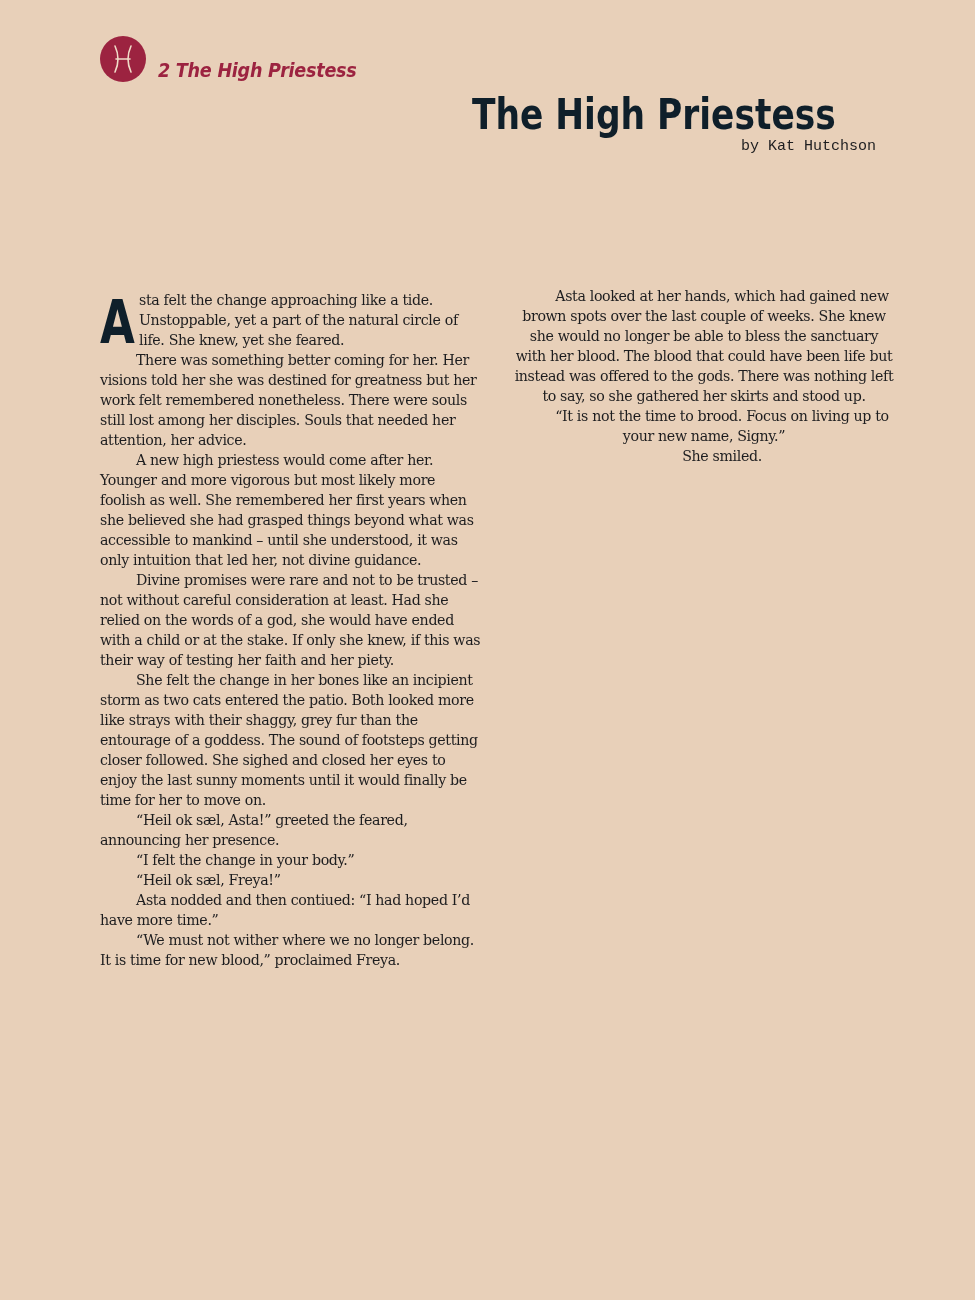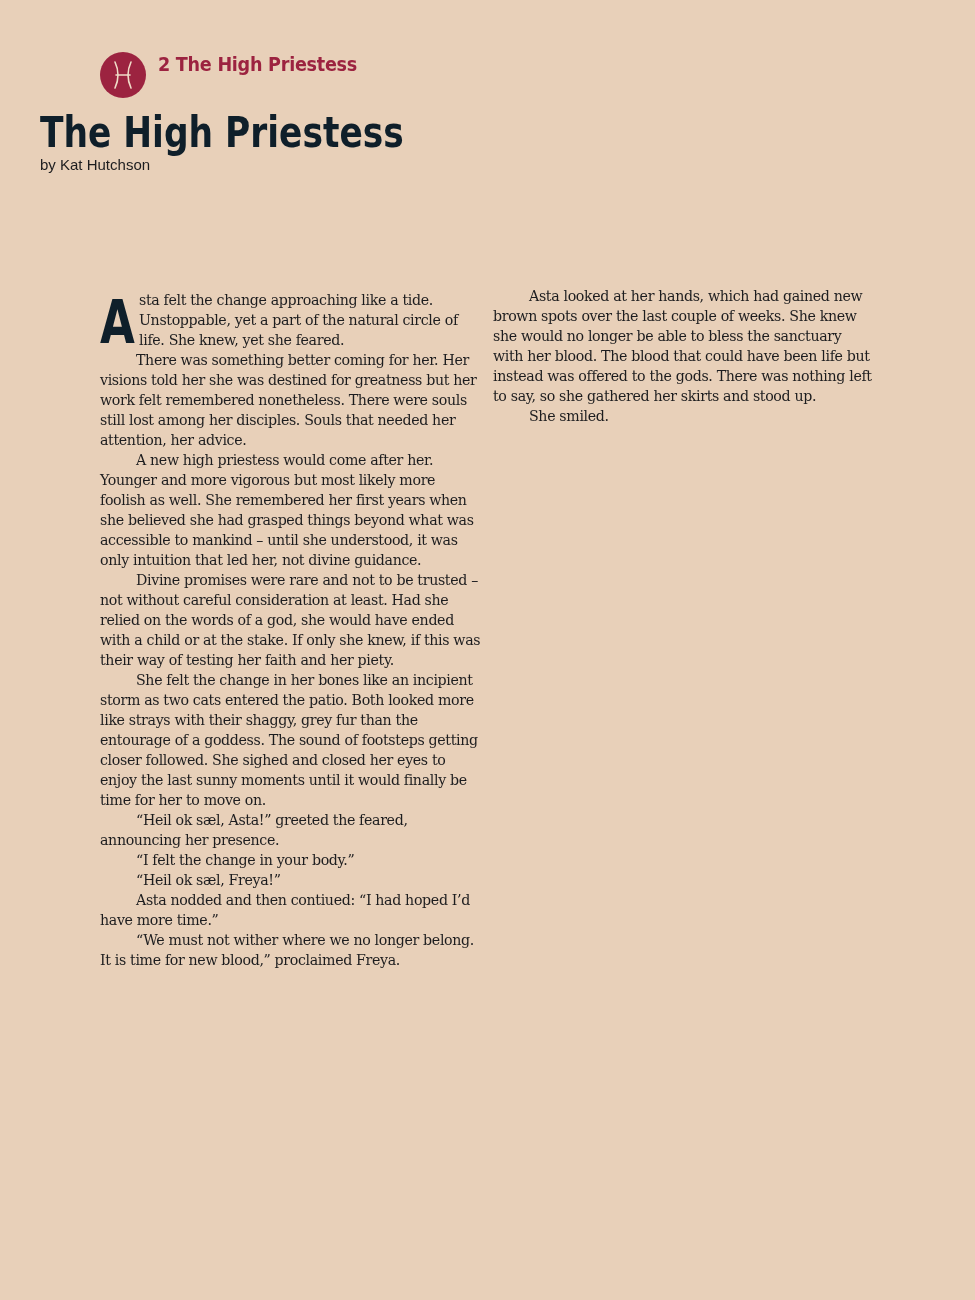--- a/index.html
+++ b/index.html
@@ -11,24 +11,25 @@
       height: 1300px;
       background: #e8d0b9;
       position: relative;
       overflow: hidden;
       font-family: "DejaVu Serif", serif;
       color: #1d1d1f;
     }
     .chapter-header {
       position: absolute;
       left: 100px;
-      top: 52px;
+      top: 36px;
       height: 46px;
       display: flex;
-      align-items: flex-start;
+      align-items: flex-end;
+      font-style: italic;
     }
     .chapter-badge {
       width: 46px;
       height: 46px;
       border-radius: 50%;
       background: #9c2340;
       display: flex;
       align-items: center;
       justify-content: center;
     }
@@ -40,37 +41,37 @@
       font-size: 20px;
       color: #9c2340;
       letter-spacing: -0.3px;
       transform: scaleX(0.88);
       transform-origin: left center;
       white-space: nowrap;
     }
     .title-block {
       position: absolute;
       left: 0;
-      top: 106px;
+      top: 88px;
       width: 876px;
-      text-align: left;
+      text-align: right;
     }
     .story-title {
       font-family: "DejaVu Sans", sans-serif;
       font-weight: bold;
       font-size: 42px;
       line-height: 54px;
       color: #0f1f2a;
       letter-spacing: 0px;
       display: inline-block;
       transform: scaleX(0.82);
       margin: 0;
     }
     .byline {
-      font-family: Liberation Sans, sans-serif;
+      font-family: Liberation Mono, monospace;
       font-size: 15px;
       line-height: 18px;
       color: #1d1d1f;
       margin-top: -4px;
       margin-left: 40px;
     }
     .column {
       position: absolute;
       width: 382px;
       font-family: "DejaVu Serif", serif;
@@ -80,21 +81,21 @@
       text-align: left;
       letter-spacing: -0.35px;
     }
     .column p {
       margin: 0;
       text-indent: 36px;
       hyphens: auto;
     }
     .column p.first { text-indent: 0; }
     #col-left { left: 100px; top: 290px; }
-    #col-right { left: 493px; top: 286px; }
+    #col-right { left: 513px; top: 286px; text-align: center; }
     .drop-cap {
       float: left;
       width: 33px;
       height: 56px;
       margin: 4px 6px 0 0;
       font-family: "DejaVu Sans", sans-serif;
       font-weight: bold;
       font-size: 60px;
       line-height: 56px;
       color: #0f1f2a;
@@ -129,14 +130,15 @@
   <p>She felt the change in her bones like an incipient storm as two cats entered the patio. Both looked more like strays with their shaggy, grey fur than the entourage of a goddess. The sound of footsteps getting closer followed. She sighed and closed her eyes to enjoy the last sunny moments until it would finally be time for her to move on.</p>
   <p>“Heil ok sæl, Asta!” greeted the feared, announcing her presence.</p>
   <p>“I felt the change in your body.”</p>
   <p>“Heil ok sæl, Freya!”</p>
   <p>Asta nodded and then contiued: “I had hoped I’d have more time.”</p>
   <p>“We must not wither where we no longer belong. It is time for new blood,” proclaimed Freya.</p>
 </div>
 
 <div class="column" id="col-right">
   <p>Asta looked at her hands, which had gained new brown spots over the last couple of weeks. She knew she would no longer be able to bless the sanctuary with her blood. The blood that could have been life but instead was offered to the gods. There was nothing left to say, so she gathered her skirts and stood up.</p>
+  <p>“It is not the time to brood. Focus on living up to your new name, Signy.”</p>
   <p>She smiled.</p>
 </div>
 
 </body></html>

